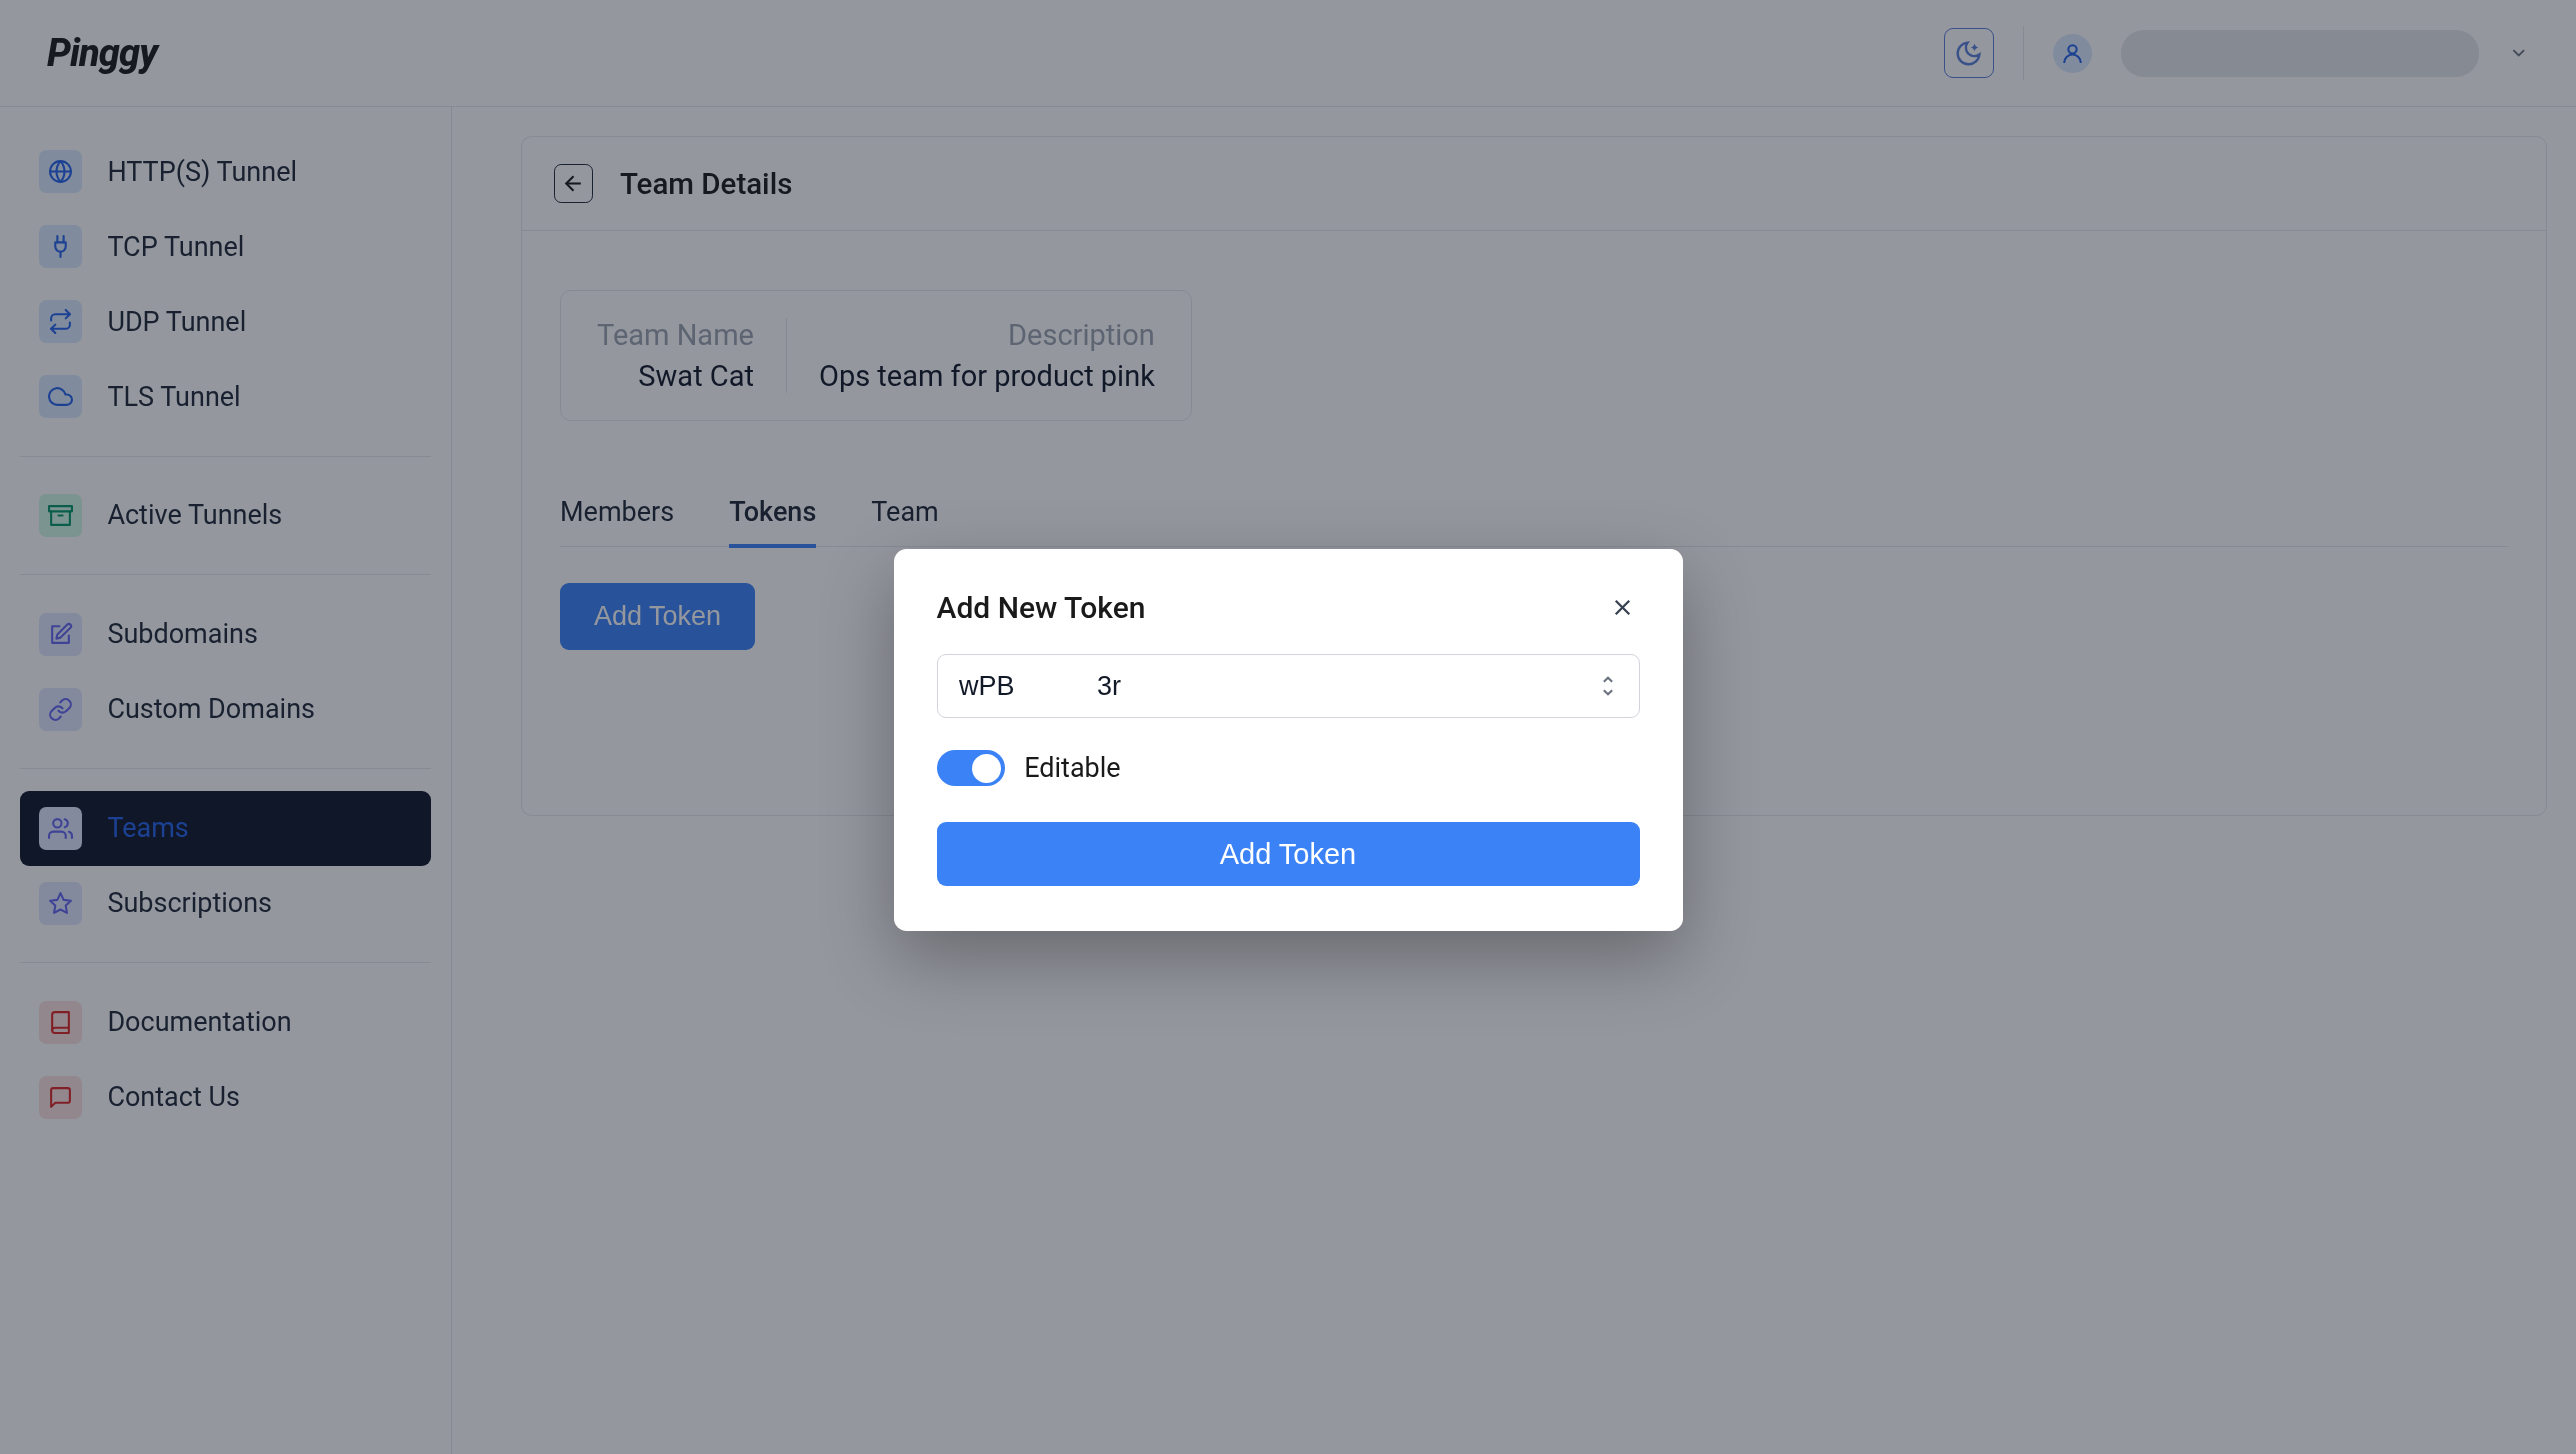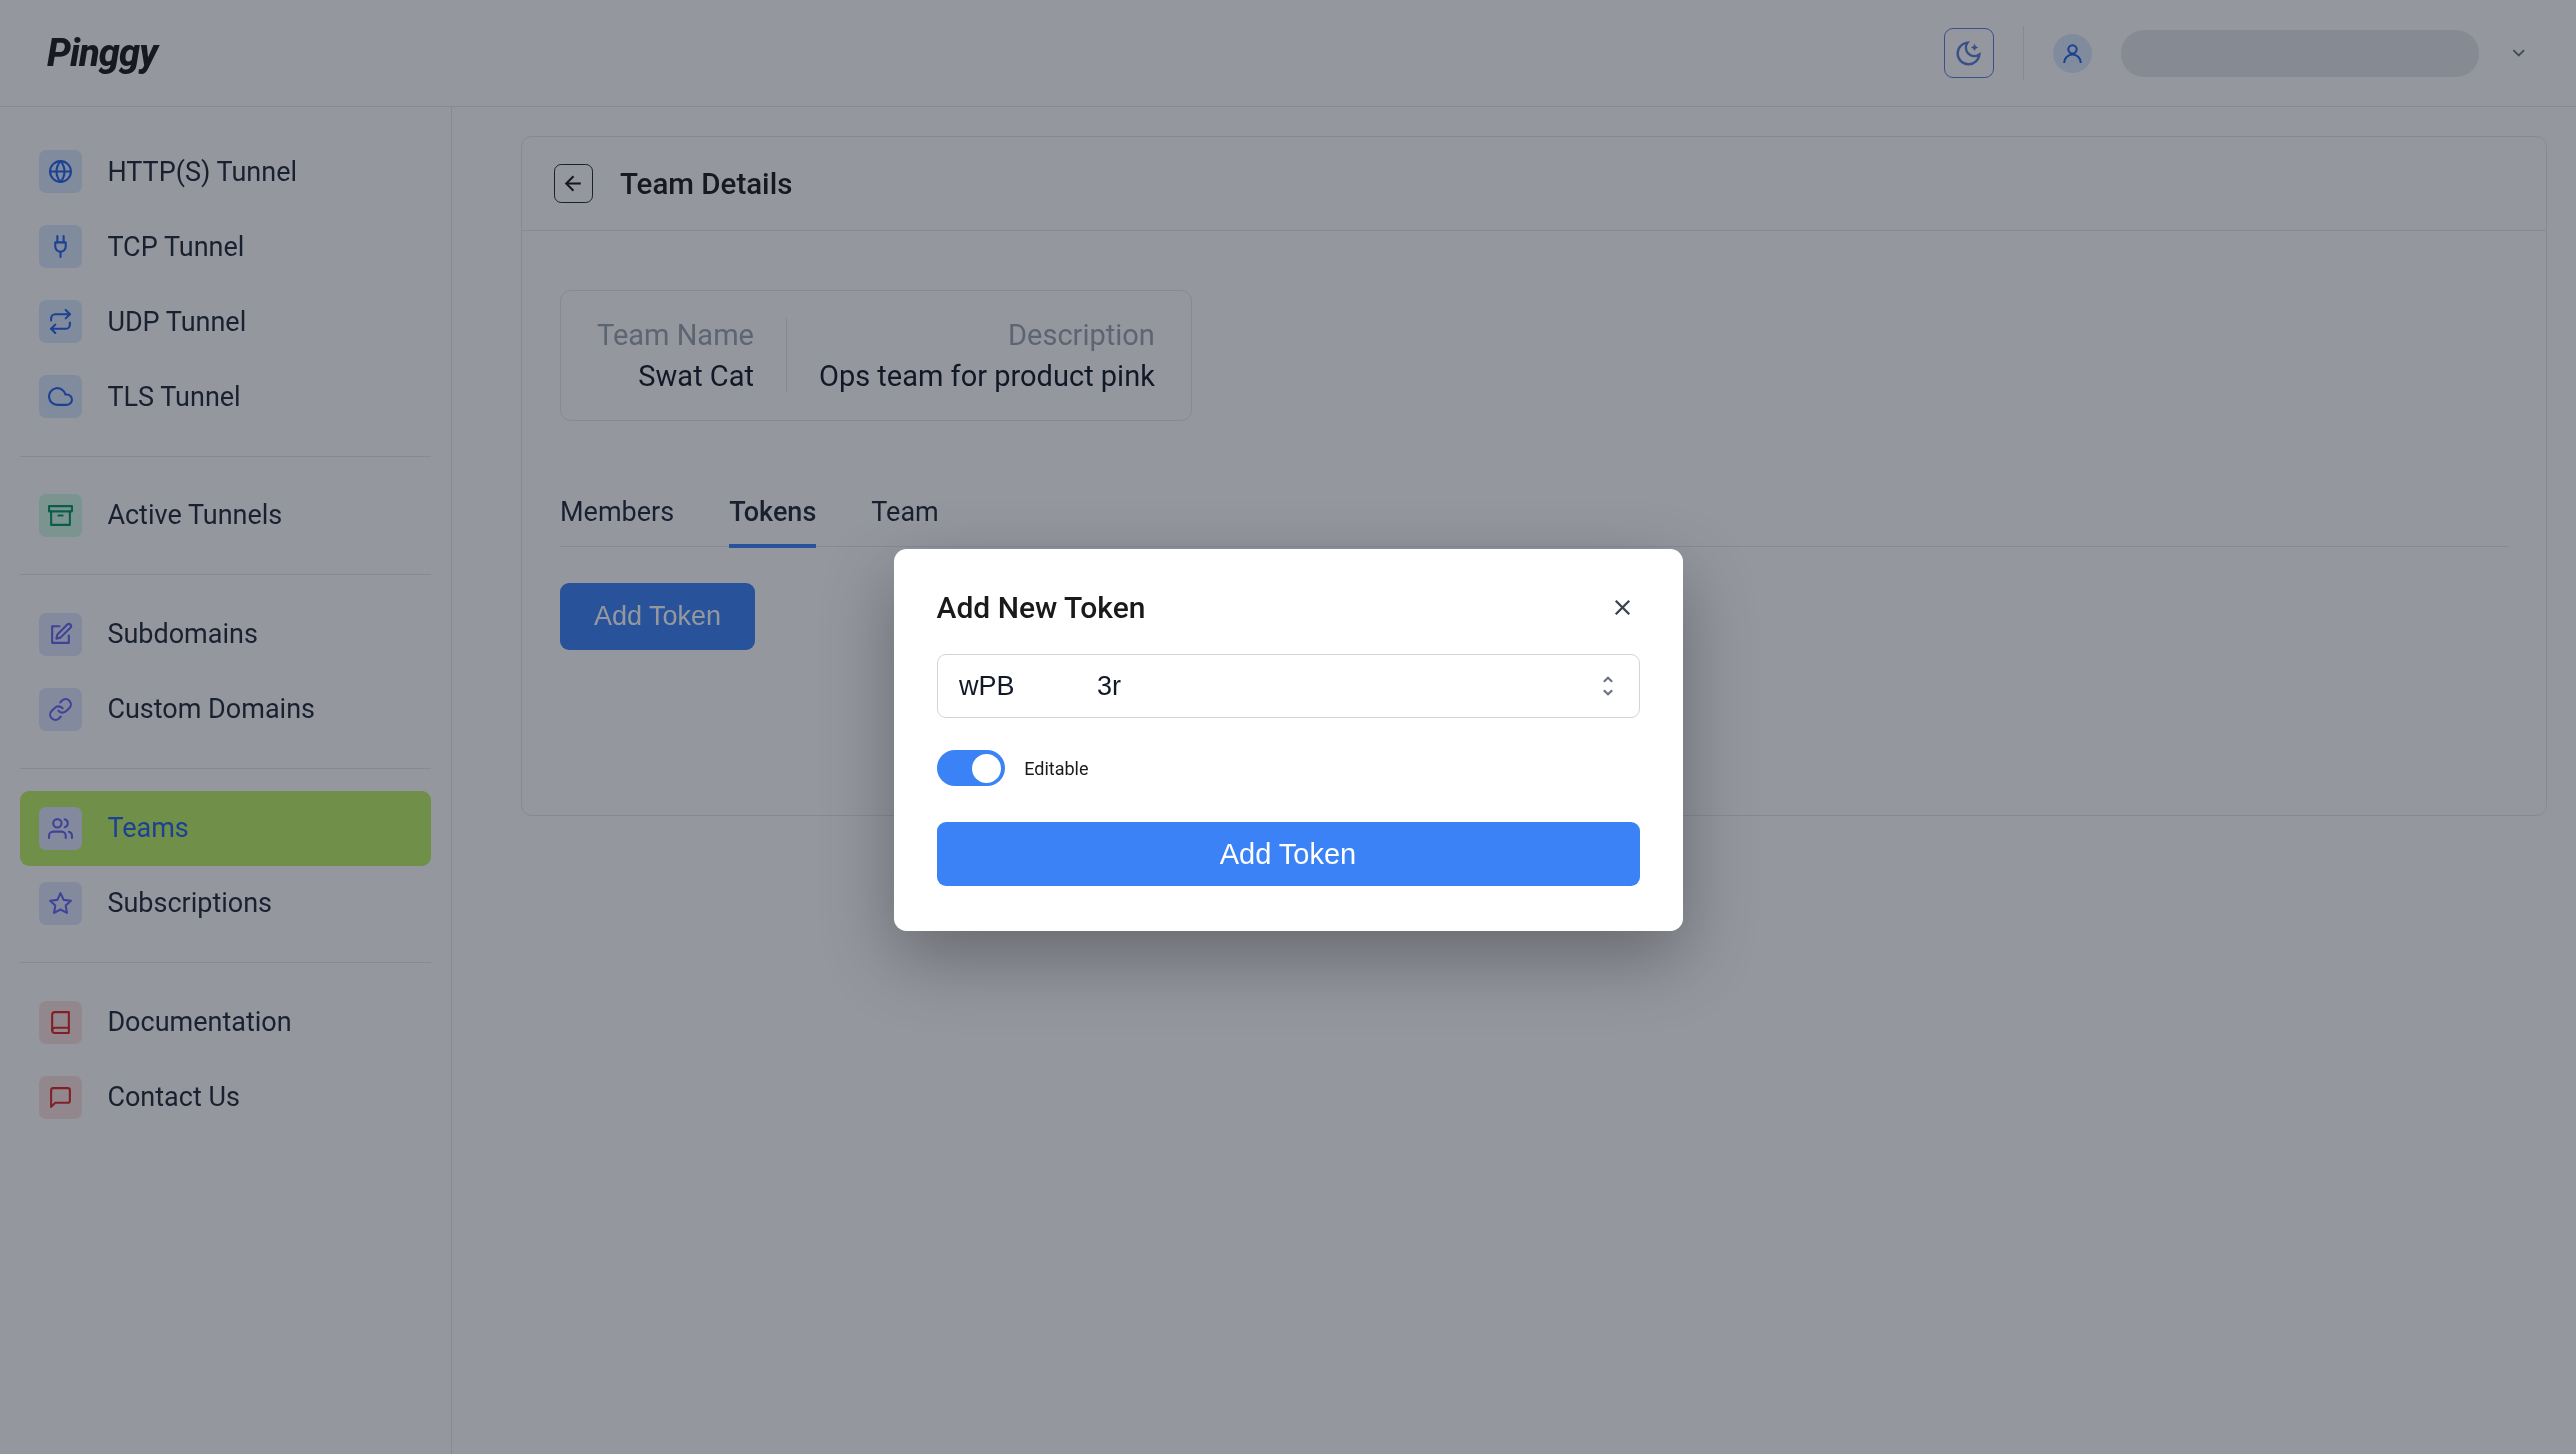--- a/index.html
+++ b/index.html
@@ -12,21 +12,21 @@
     .theme-toggle { width: 50px; height: 50px; border: 1.8px solid #5b7fd9; border-radius: 9px; display: flex; align-items: center; justify-content: center; cursor: pointer; color: #5b7fd9; }
     .divider-v { width: 0.9px; height: 54px; background: #e5e7eb; }
     .user-avatar { width: 39px; height: 39px; border-radius: 50%; background: #dbeafe; display: flex; align-items: center; justify-content: center; color: #2563eb; }
     .user-name-pill { width: 358px; height: 47px; border-radius: 23px; background: #e5e7eb; }
     .dropdown-caret { color: #6b7280; }
 
     
     .body-wrap { display: flex; height: calc(100% - 107px); }
     .sidebar { width: 452px; border-right: 0.9px solid #e5e7eb; padding: 27px 19.7px; }
     .nav-item { display: flex; align-items: center; gap: 25px; padding: 16px 19.7px; border-radius: 9px; cursor: pointer; font-size: 27px; color: #1f2937; }
-    .nav-item.active { background: #bef264; color: #2563eb; }
+    .nav-item.active { background: #0f172a; color: #2563eb; }
     .nav-item .icon-wrap { width: 43px; height: 43px; border-radius: 7.2px; display: flex; align-items: center; justify-content: center; }
     .icon-blue-bg { background: #dbeafe; color: #2563eb; }
     .icon-green-bg { background: #d1fae5; color: #059669; }
     .icon-indigo-bg { background: #e0e7ff; color: #6366f1; }
     .icon-red-bg { background: #fee2e2; color: #dc2626; }
     .nav-divider { height: 0.9px; background: #e5e7eb; margin: 21.5px 0; }
     .nav-item.active .nav-label { color: #2563eb; }
 
     
     .main { flex: 1; padding: 29px; }
@@ -54,21 +54,21 @@
     .modal { width: 789px; background: #fff; border-radius: 12.5px; padding: 41px 43px 45px; box-shadow: 0 27px 72px rgba(0,0,0,0.3); }
     .modal-head { display: flex; align-items: center; justify-content: space-between; margin-bottom: 29px; }
     .modal-title { font-size: 30px; font-weight: 500; }
     .close-btn { background: none; border: none; cursor: pointer; color: #374151; padding: 3.6px; }
     .select-row { position: relative; }
     .select-input { width: 100%; height: 64px; border: 0.9px solid #d1d5db; border-radius: 9px; padding: 0 50px 0 21.5px; font-size: 27px; color: #111827; background: #fff; outline: none; }
     .sort-arrows { position: absolute; right: 23px; top: 50%; transform: translateY(-50%); color: #6b7280; }
     .toggle-row { display: flex; align-items: center; gap: 19.7px; margin-top: 32px; }
     .toggle { width: 68px; height: 36px; background: #3b82f6; border-radius: 18px; position: relative; cursor: pointer; }
     .toggle-knob { position: absolute; width: 29px; height: 29px; background: #fff; border-radius: 50%; top: 3.6px; right: 3.6px; }
-    .toggle-label { font-size: 18px; }
+    .toggle-label { font-size: 27px; }
     .modal-submit { width: 100%; height: 64px; background: #3b82f6; color: #fff; border: none; border-radius: 9px; font-size: 29px; font-weight: 500; margin-top: 36px; cursor: pointer; }
 
     svg { display: block; }
   </style>
 </head>
 <body>
 
 <div class="header">
   <div class="brand">Pinggy</div>
   <div class="header-right">

